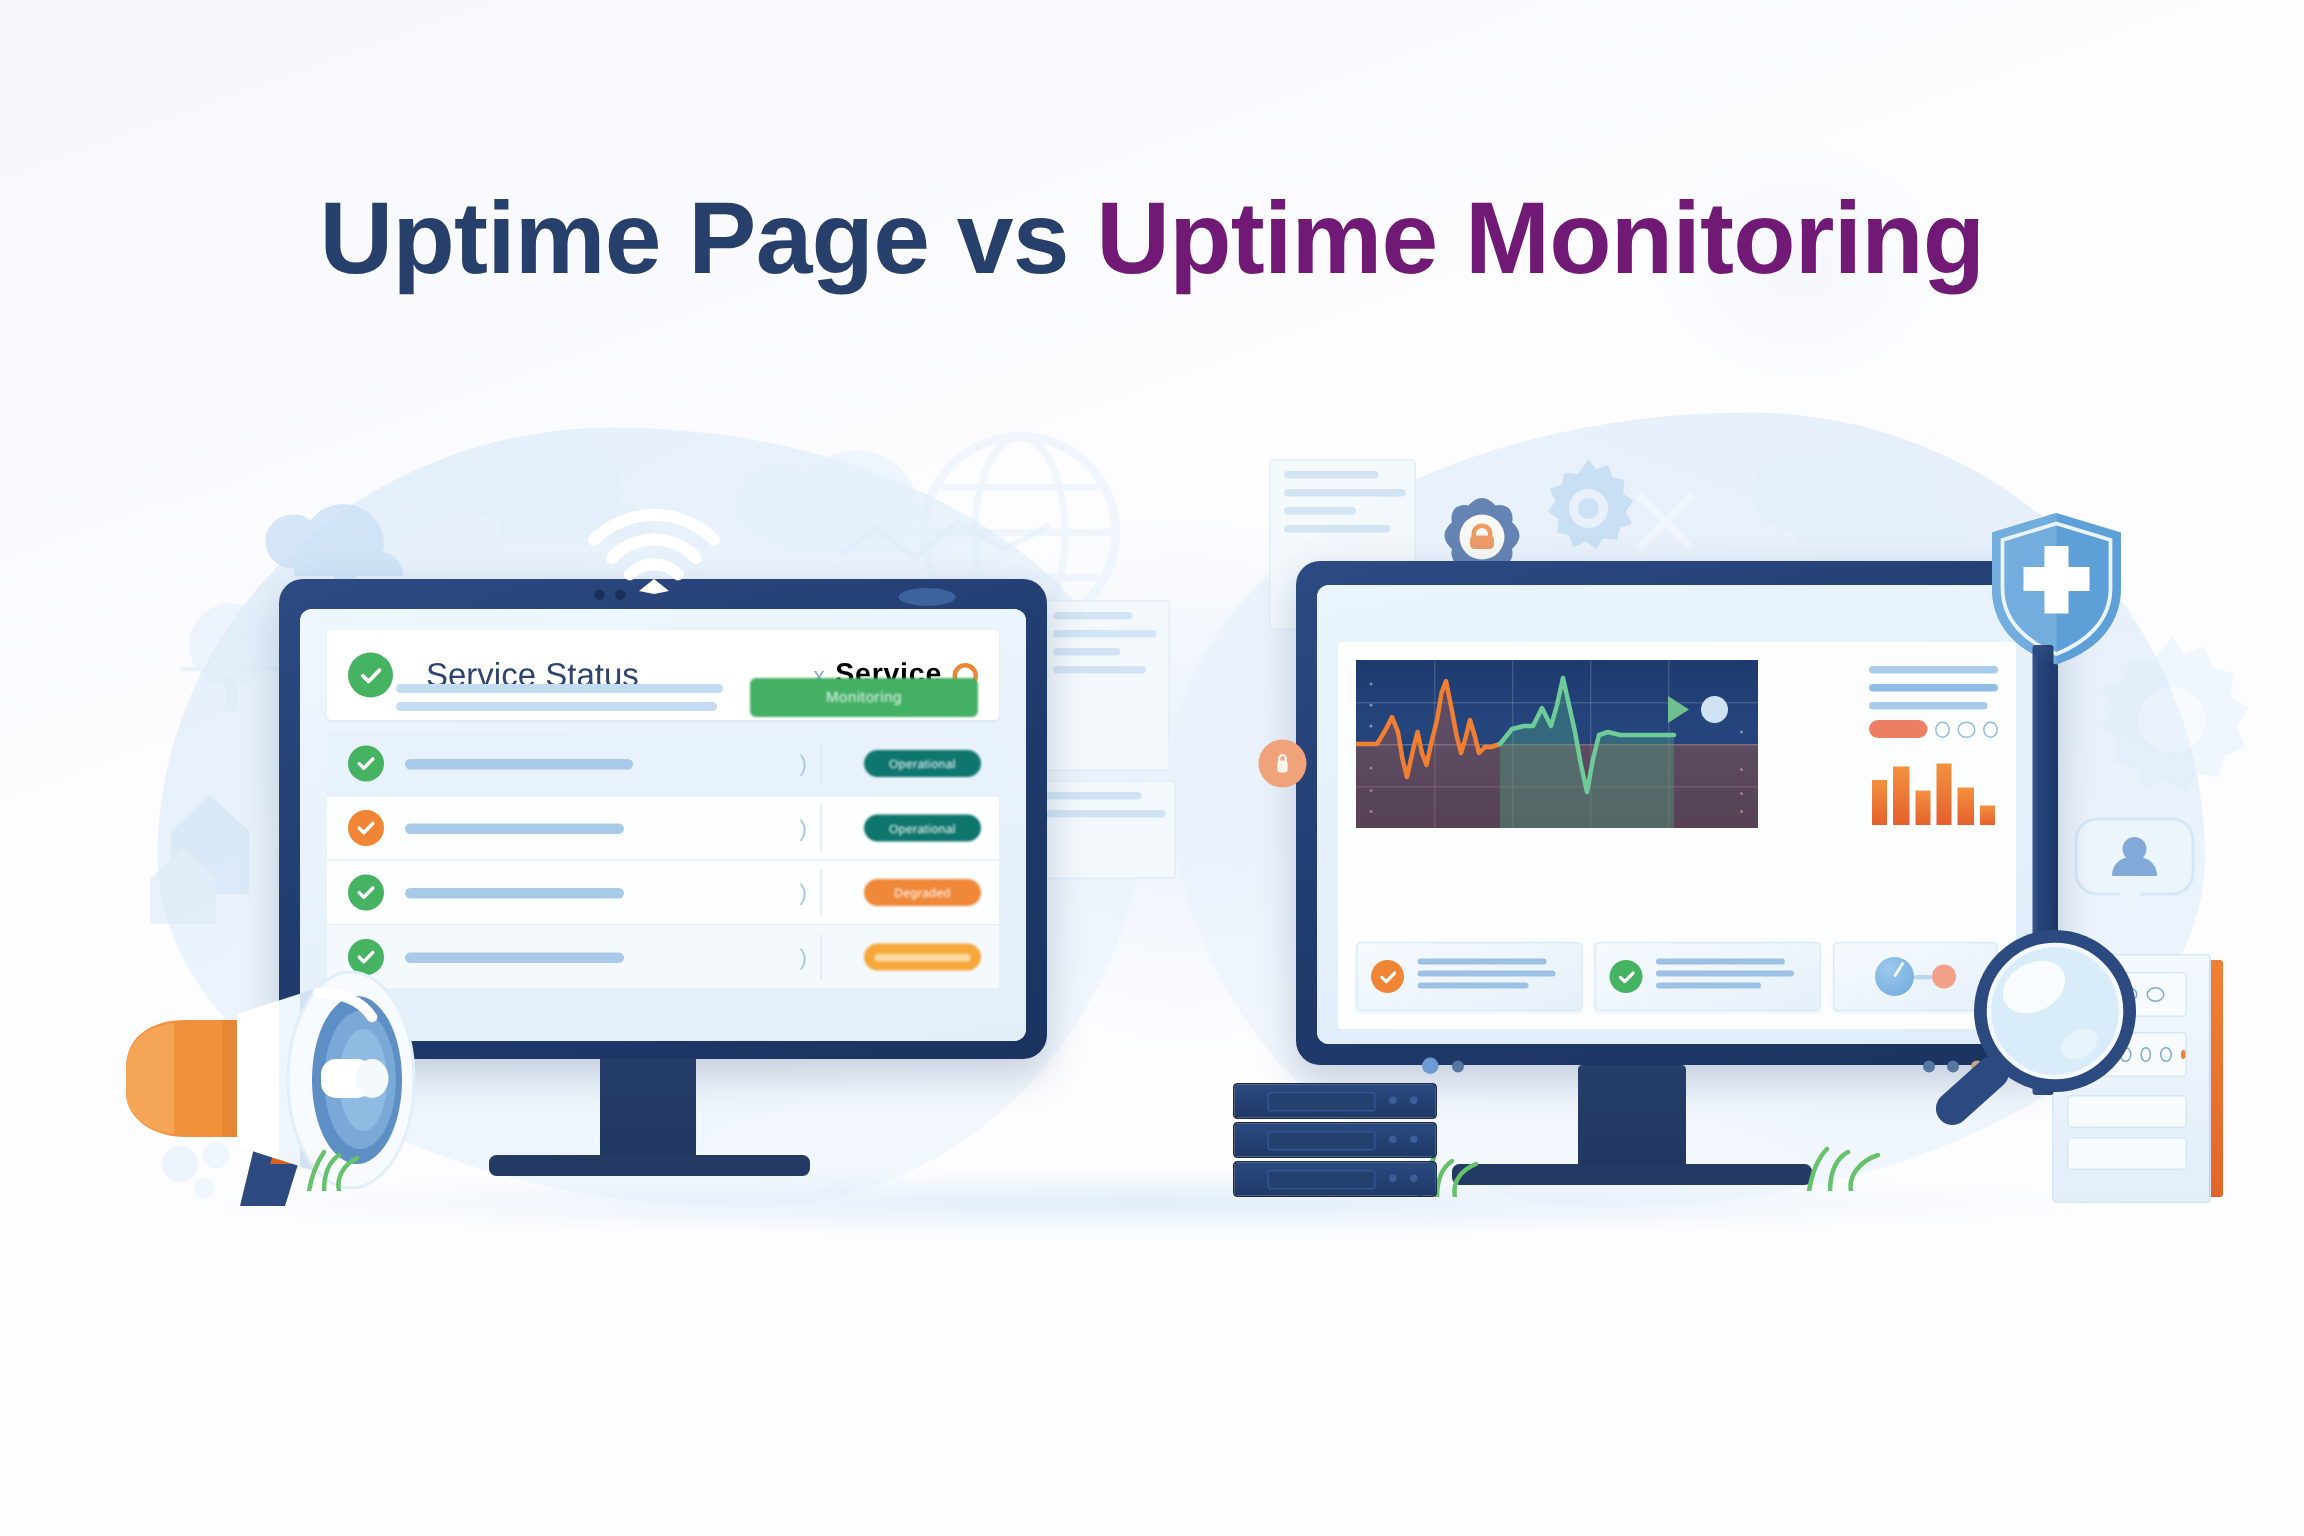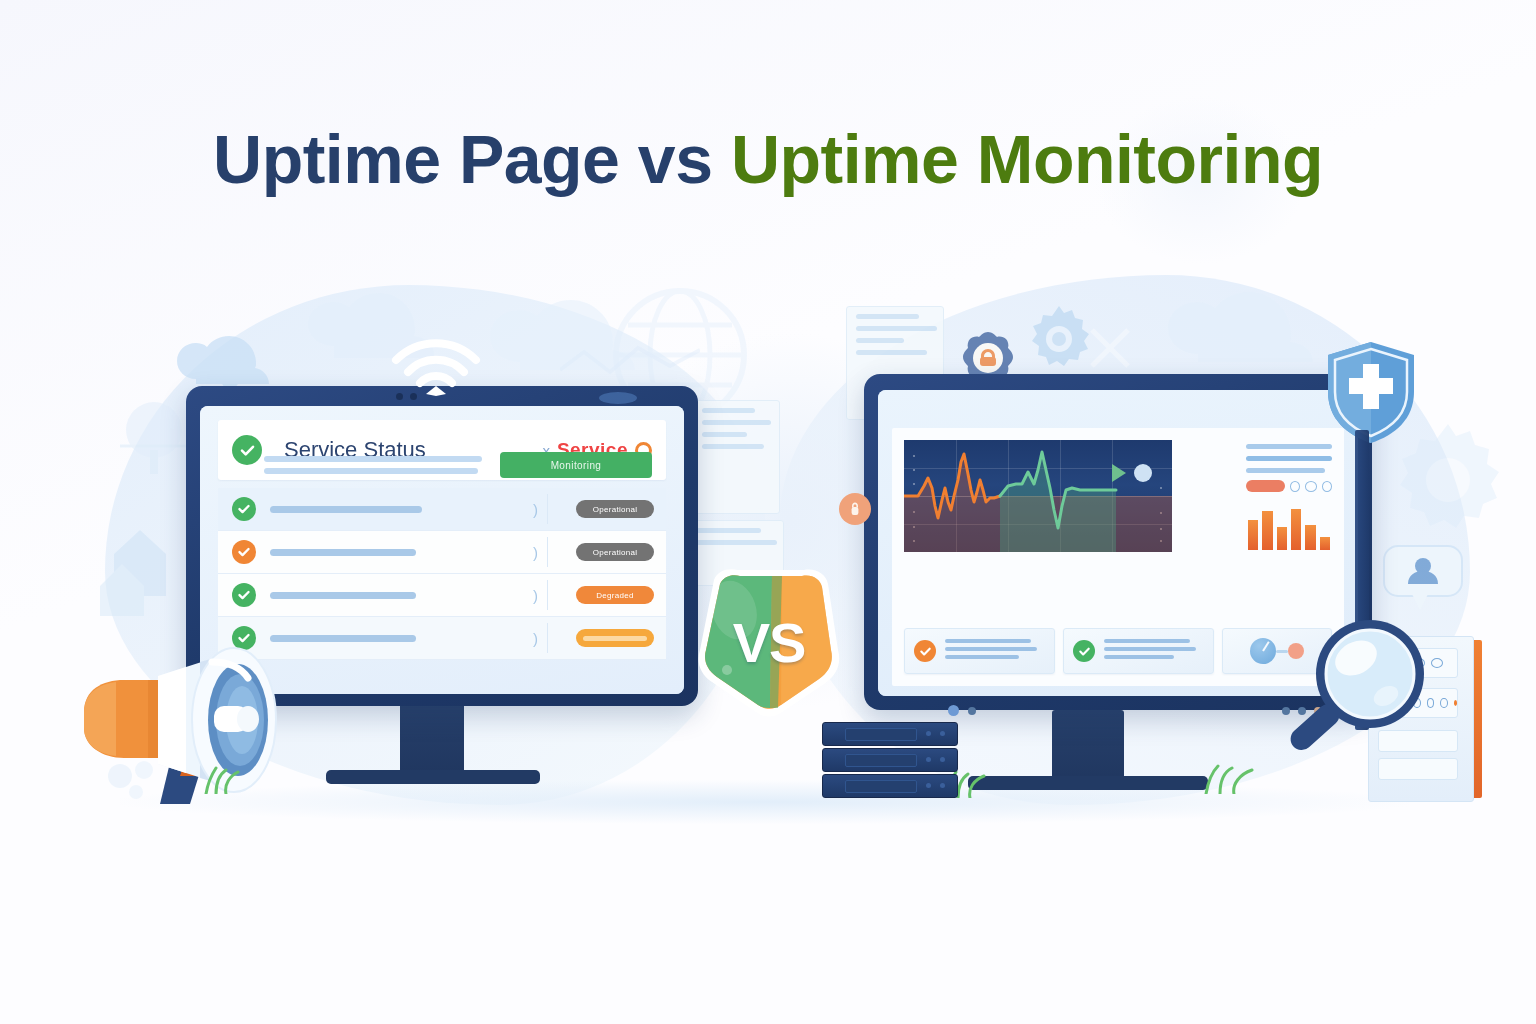--- a/index.html
+++ b/index.html
@@ -41,21 +41,21 @@
   .deco-pale{opacity:.55;}
   .deco-faint{opacity:.38;}
 
   
   .title{
     position:absolute;left:0;top:120px;width:1536px;text-align:center;
     font-size:68px;font-weight:bold;letter-spacing:-0.5px;
     white-space:nowrap;
   }
   .title .navy{color:#27406b;}
-  .title .orange{color:#4d7c0f;}
+  .title .orange{color:#701a75;}
 
   
   .monitor{position:absolute;}
   .bezel{
     position:absolute;border-radius:16px;
     background:linear-gradient(160deg,#2d4a83 0%,#1f3a6b 55%,#1b3360 100%);
     box-shadow:0 10px 26px rgba(31,58,107,.22);
   }
   .bezel-inner{
     position:absolute;border-radius:8px;overflow:hidden;
@@ -76,21 +76,21 @@
   .chk{
     border-radius:50%;display:flex;align-items:center;justify-content:center;
     color:#fff;flex:none;
   }
   .chk.green{background:#45b362;}
   .chk.orange{background:#f08635;}
   .chk svg{display:block;}
   .sp-title{font-size:22px;color:#2c4470;margin-left:22px;white-space:nowrap;}
   .sp-brand{margin-left:auto;display:flex;align-items:center;gap:7px;}
   .sp-brand .x{color:#8aaad3;font-size:15px;}
-  .sp-brand .word{color:#ef4444;font-size:19px;font-weight:bold;letter-spacing:.5px;filter:blur(.5px);}
+  .sp-brand .word{color:#000000;font-size:19px;font-weight:bold;letter-spacing:.5px;filter:blur(.5px);}
   .sp-brand .dot{width:11px;height:11px;border-radius:50%;border:3px solid #f08635;}
   .sp-sub{position:absolute;left:18px;top:50px;}
   .sp-bar{height:6px;border-radius:3px;background:#c2daf2;margin-bottom:6px;}
   .sp-btn{
     position:absolute;right:32px;top:46px;width:152px;height:26px;border-radius:4px;
     background:#44b064;display:flex;align-items:center;justify-content:center;
     color:#e8f7ec;font-size:10px;letter-spacing:.4px;filter:blur(.7px);
   }
   .sp-rows{position:absolute;left:18px;right:18px;top:82px;}
   .sp-row{
@@ -100,21 +100,21 @@
   .sp-row.odd{background:#e8f2fc;}
   .sp-row.even{background:#fdfefe;}
   .sp-rowbar{height:7px;border-radius:4px;background:#a9c9e8;margin-left:14px;}
   .sp-rowmeta{position:absolute;right:128px;color:#a8c8e7;font-size:15px;}
   .sp-divider{position:absolute;right:118px;top:6px;bottom:6px;width:1px;background:#dbe9f7;}
   .sp-badge{
     position:absolute;right:12px;height:18px;border-radius:9px;min-width:78px;
     display:flex;align-items:center;justify-content:center;
     color:#fff;font-size:8px;letter-spacing:.3px;filter:blur(.6px);
   }
-  .sp-badge.green{background:#737373;}
+  .sp-badge.green{background:#0f766e;}
   .sp-badge.orange{background:#f0883a;}
   .sp-badge.amber{background:#f6a83c;}
   .sp-badge.amber .inner{width:64px;height:5px;border-radius:3px;background:#fcd9a2;}
 
   
   .uptime{position:absolute;inset:0;background:linear-gradient(170deg,#eaf4fd 0%,#dfecfa 100%);}
   .up-toolbar{
     position:absolute;left:14px;top:10px;right:14px;height:24px;border-radius:3px;
     background:linear-gradient(90deg,#bcd9f2 0%,#c7e0f5 38%,#dcebfa 100%);
     display:flex;align-items:center;gap:6px;padding:0 10px;
@@ -660,30 +660,18 @@
     <svg width="150" height="160" viewBox="0 0 150 160">
       <rect x="4" y="104" width="58" height="22" rx="11" fill="#2c4a80" transform="rotate(-42 33 115)"></rect>
       <circle cx="88" cy="62" r="54" fill="#2c4a80"></circle>
       <circle cx="88" cy="62" r="44" fill="#d8ecfa"></circle>
       <circle cx="88" cy="62" r="44" fill="none" stroke="#f3f9fe" stroke-width="3"></circle>
       <ellipse cx="74" cy="46" rx="22" ry="16" fill="#ffffff" opacity=".82" transform="rotate(-28 74 46)"></ellipse>
       <ellipse cx="104" cy="84" rx="13" ry="9" fill="#ffffff" opacity=".42" transform="rotate(-28 104 84)"></ellipse>
     </svg>
   </div>
 
-  <div class="vs">
-    <svg width="166" height="152" viewBox="0 0 166 152">
-      <path d="M28 14 C32 4 42 2 52 4 L118 4 C130 2 140 8 142 18 L152 84 C156 98 150 110 138 118 L96 146 C88 152 78 152 70 146 L26 116 C14 108 10 96 14 84 Z" fill="#ffffff"></path>
-      <path d="M34 18 C38 10 46 8 54 10 L116 10 C126 8 134 13 136 21 L145 84 C148 96 143 106 133 113 L95 139 C88 144 79 144 72 139 L31 111 C21 104 17 94 20 84 Z" fill="#f5a03f"></path>
-      <path d="M34 18 C38 10 46 8 54 10 L86 10 L84 142 C79 142 75 141 72 139 L31 111 C21 104 17 94 20 84 Z" fill="#5cb87b"></path>
-      <path d="M86 10 L96 10 L92 142 L84 142 Z" fill="#48a96a" opacity=".55"></path>
-      <path d="M96 10 L116 10 C126 8 134 13 136 21 L145 84 C148 96 143 106 133 113 L95 139 Z" fill="#f8b156" opacity=".55"></path>
-      <ellipse cx="48" cy="44" rx="22" ry="30" fill="#ffffff" opacity=".12" transform="rotate(-18 48 44)"></ellipse>
-      <circle cx="41" cy="104" r="5" fill="#ffffff" opacity=".28"></circle>
-    </svg>
-    <div class="vs-text">VS</div>
-  </div>
 
   <div class="title">
     <span class="navy">Uptime Page vs</span><span>&nbsp;</span><span class="orange">Uptime Monitoring</span>
   </div>
 
 </div>
 
 </body></html>

